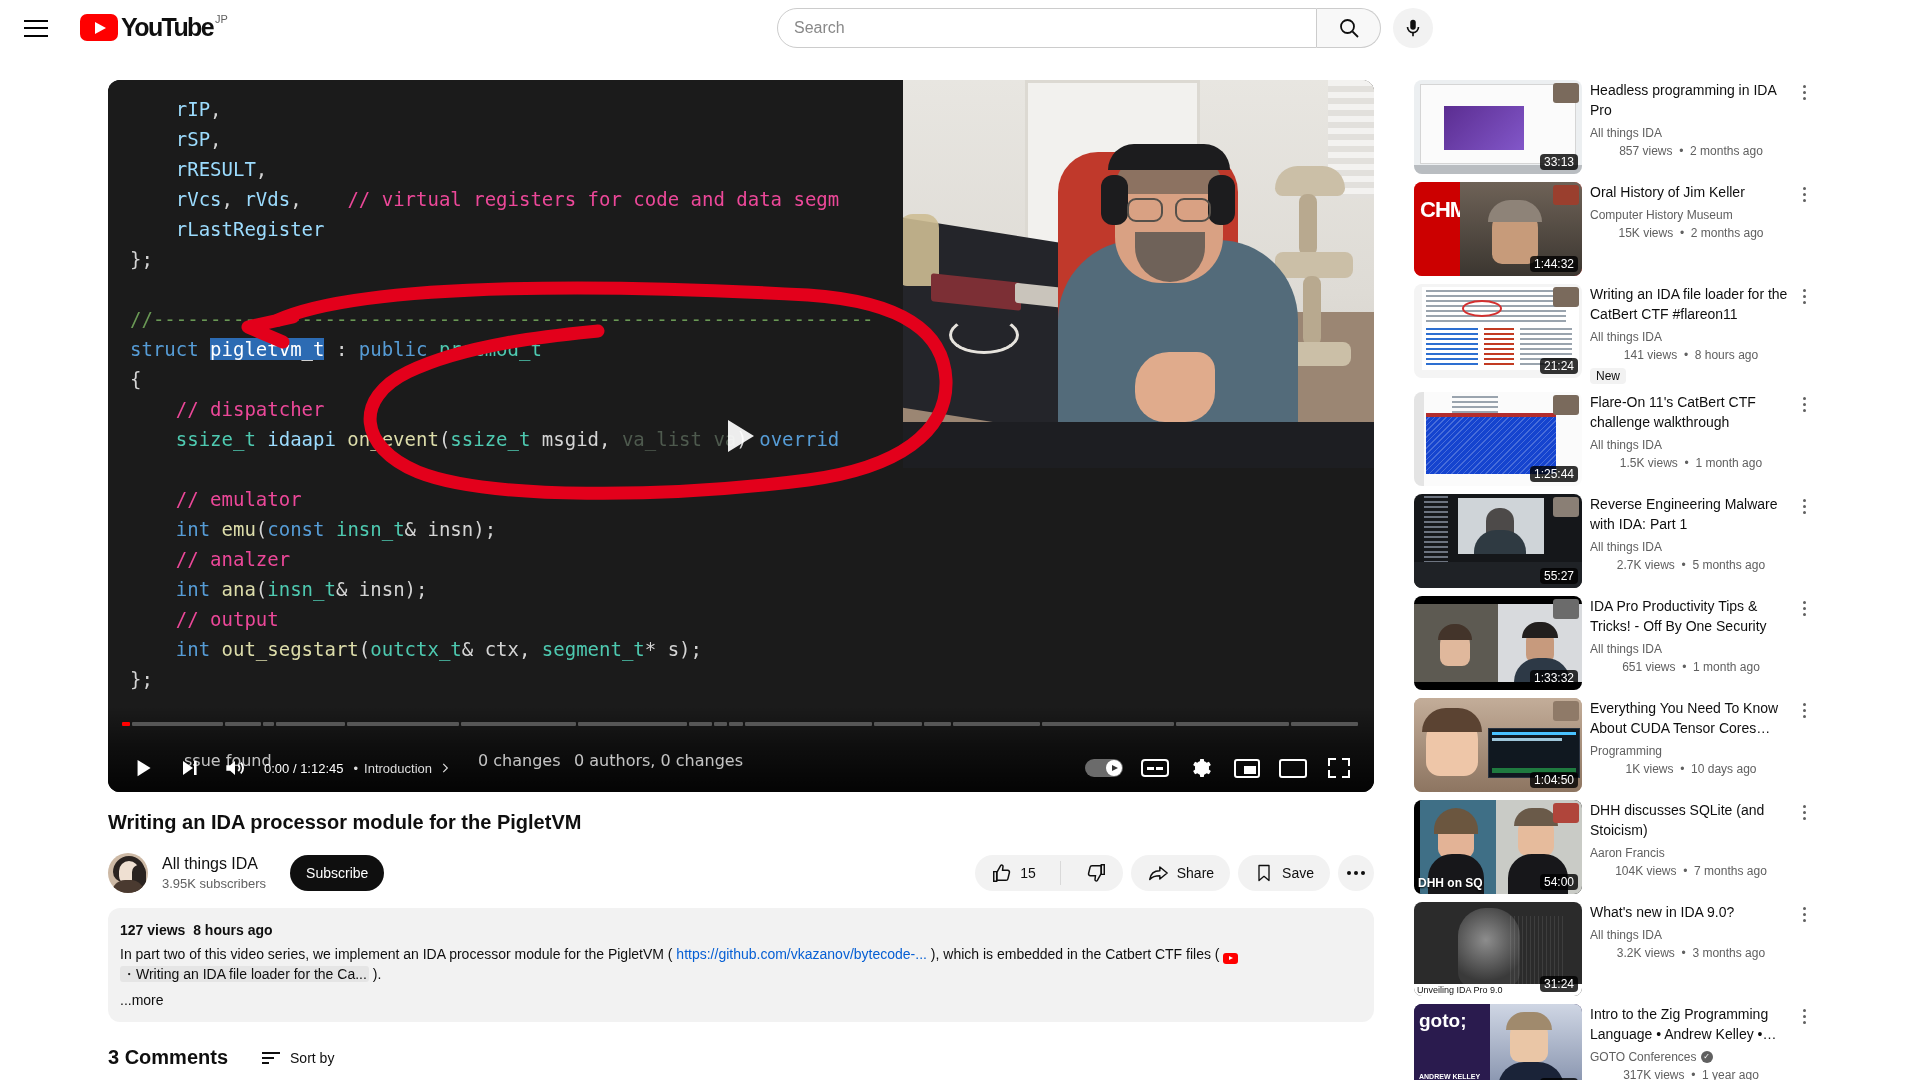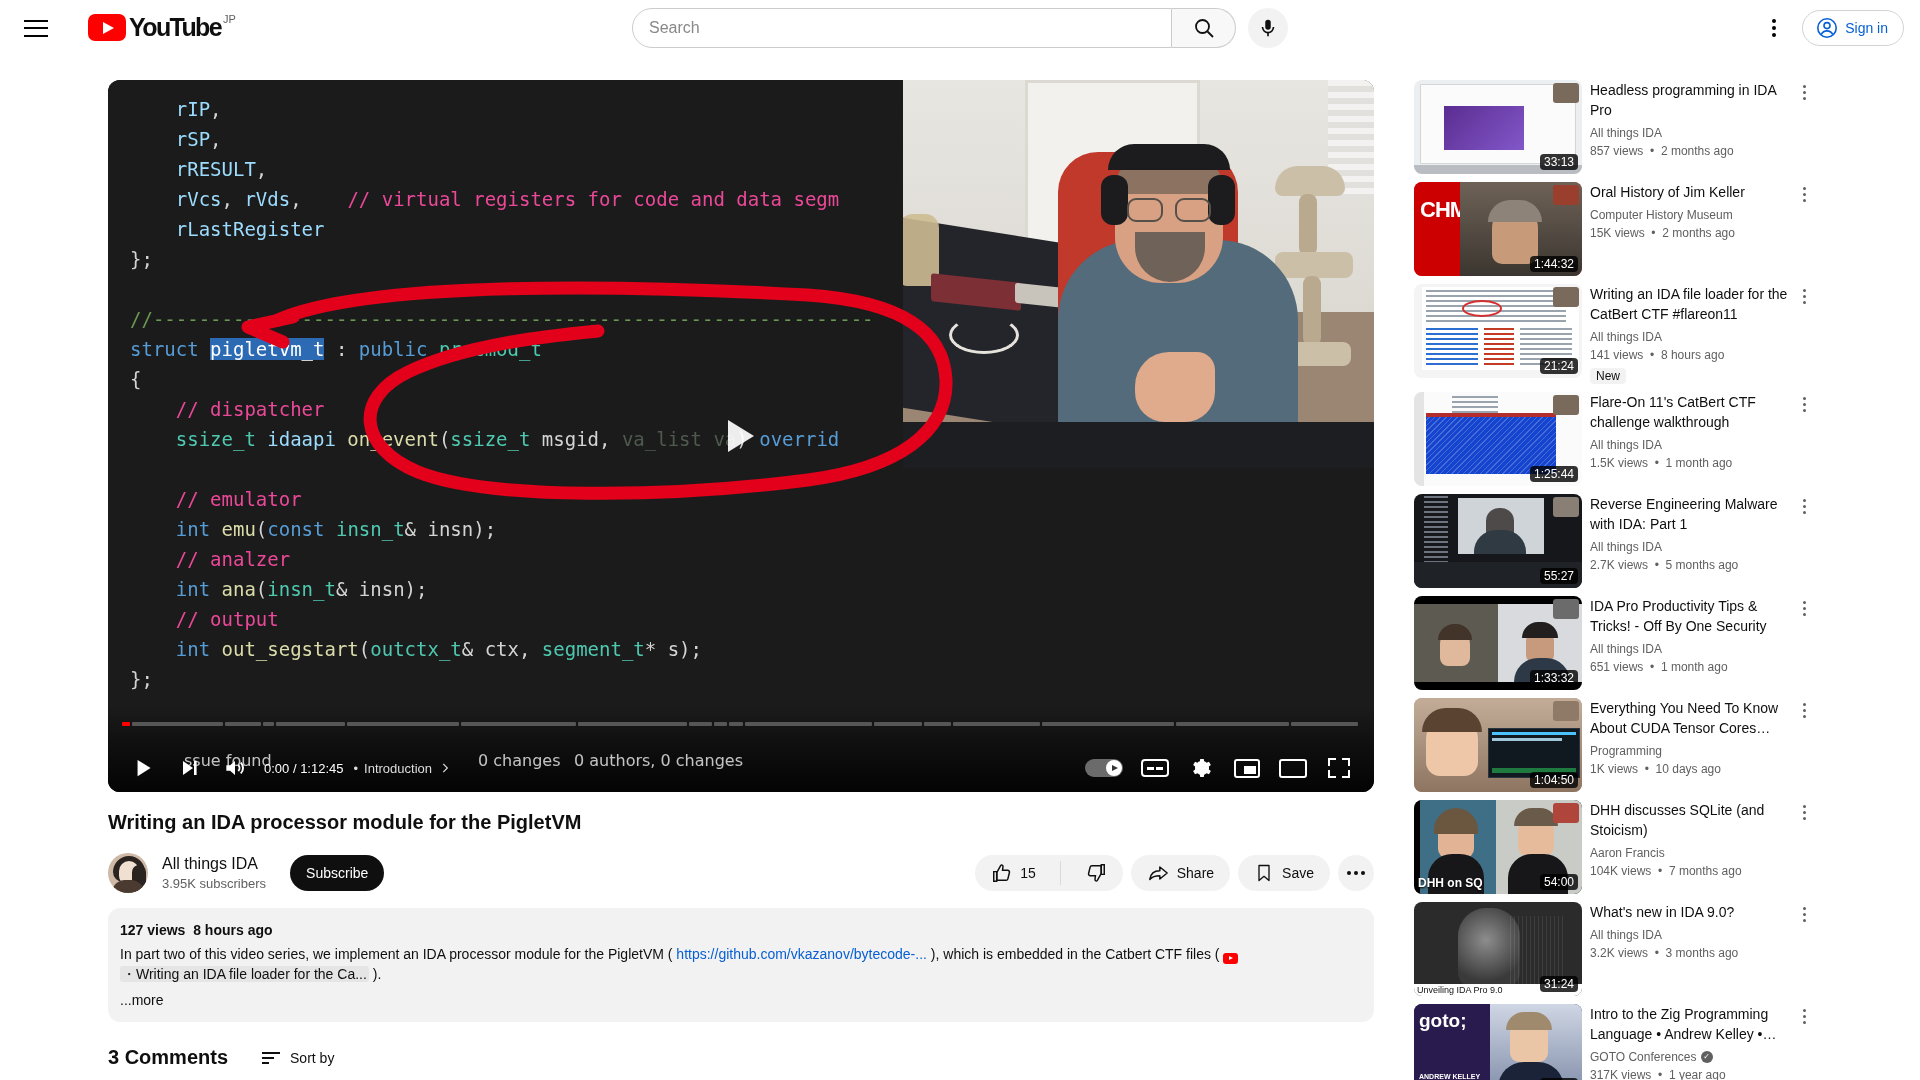--- a/index.html
+++ b/index.html
@@ -23,21 +23,21 @@
     width: 40px; height: 40px; border-radius: 50%;
     display: flex; align-items: center; justify-content: center;
     cursor: pointer;
   }
   .hamburger { width: 24px; height: 17px; position: relative; }
   .hamburger i { position: absolute; left: 0; width: 24px; height: 2px; background: #030303; }
   .hamburger i:nth-child(1) { top: 0; }
   .hamburger i:nth-child(2) { top: 7.5px; }
   .hamburger i:nth-child(3) { top: 15px; }
 
-  .yt-logo { display: flex; align-items: flex-start; margin-left: 32px; cursor: pointer; height: 28px; }
+  .yt-logo { display: flex; align-items: flex-start; margin-left: 24px; cursor: pointer; height: 28px; }
   .yt-play {
     width: 38px; height: 27px; background: #ff0000; border-radius: 7px;
     display: flex; align-items: center; justify-content: center; flex: none;
   }
   .yt-play::after {
     content: ''; width: 0; height: 0;
     border-left: 11px solid #fff;
     border-top: 6.5px solid transparent;
     border-bottom: 6.5px solid transparent;
     margin-left: 3px;
@@ -238,21 +238,21 @@
 
   
   .rec { display: flex; gap: 8px; margin-bottom: 8px; cursor: pointer; }
   .thumb { position: relative; width: 168px; height: 94px; border-radius: 8px; overflow: hidden; flex: none; background: #222; }
   .dur { position: absolute; right: 4px; bottom: 4px; background: rgba(0,0,0,.8); color: #fff; font-size: 12px; font-weight: 500; padding: 1px 4px; border-radius: 4px; line-height: 14px; }
   .thumb-pip { position: absolute; right: 3px; top: 3px; width: 26px; height: 20px; border-radius: 3px; overflow: hidden; }
   .rec-info { flex: 1; min-width: 0; padding-right: 24px; position: relative; }
   .rec-title { font-size: 14px; font-weight: 500; line-height: 20px; max-height: 40px; overflow: hidden;
                display: -webkit-box; -webkit-line-clamp: 2; -webkit-box-orient: vertical; }
   .rec-ch { font-size: 12px; color: #606060; line-height: 18px; margin-top: 4px; display: flex; align-items: center; gap: 4px; }
-  .rec-meta { font-size: 12px; color: #606060; line-height: 18px; }
+  .rec-meta { font-size: 12px; color: #606060; line-height: 18px; text-align: center; }
   .badge-new { display: inline-block; margin-top: 4px; font-size: 12px; background: #f2f2f2; color: #0f0f0f; border-radius: 4px; padding: 1px 6px; }
   .rec-kebab { position: absolute; right: 0; top: 0; width: 24px; height: 24px; display: flex; flex-direction: column; align-items: center; justify-content: center; gap: 3px; cursor: pointer; }
   .rec-kebab i { width: 3px; height: 3px; border-radius: 50%; background: #606060; }
   .verified { width: 12px; height: 12px; border-radius: 50%; background: #606060; display: inline-flex; align-items: center; justify-content: center; color: #fff; font-size: 8px; flex: none; }
   .thumb-label { position: absolute; left: 4px; bottom: 4px; color: #fff; font-size: 12px; font-weight: 700; text-shadow: 0 1px 2px #000; }
   .thumb-cap { position: absolute; left: 0; bottom: 0; right: 0; background: #fff; color: #111; font-size: 9px; padding: 1px 3px; }
 </style>
 </head>
 <body>
 
@@ -282,35 +282,20 @@
           <line x1="15.5" y1="15.5" x2="21" y2="21" stroke="#0f0f0f" stroke-width="1.8"></line>
         </svg>
       </div>
       <div class="mic-btn">
         <svg width="22" height="22" viewBox="0 0 24 24">
           <rect x="9" y="3" width="6" height="11" rx="3" fill="#0f0f0f"></rect>
           <path d="M6 11a6 6 0 0 0 12 0" fill="none" stroke="#0f0f0f" stroke-width="1.8"></path>
           <line x1="12" y1="17" x2="12" y2="21" stroke="#0f0f0f" stroke-width="1.8"></line>
         </svg>
       </div>
-    </div>
-  </div>
-  <div class="mh-right">
-    <div class="kebab-btn">
-        <i></i>
-        <i></i>
-        <i></i>
-      </div>
-    <div class="signin-btn">
-      <svg width="24" height="24" viewBox="0 0 24 24">
-        <circle cx="12" cy="12" r="9.2" fill="none" stroke="#065fd4" stroke-width="1.6"></circle>
-        <circle cx="12" cy="9.6" r="3" fill="none" stroke="#065fd4" stroke-width="1.6"></circle>
-        <path d="M6.3 18.4a6.4 6.4 0 0 1 11.4 0" fill="none" stroke="#065fd4" stroke-width="1.6"></path>
-      </svg>
-      <span>Sign in</span>
     </div>
   </div>
 </div>
 
 <div class="page">
 
   <div class="primary">
 
     <div class="player">
       <div class="screen-share"></div>

